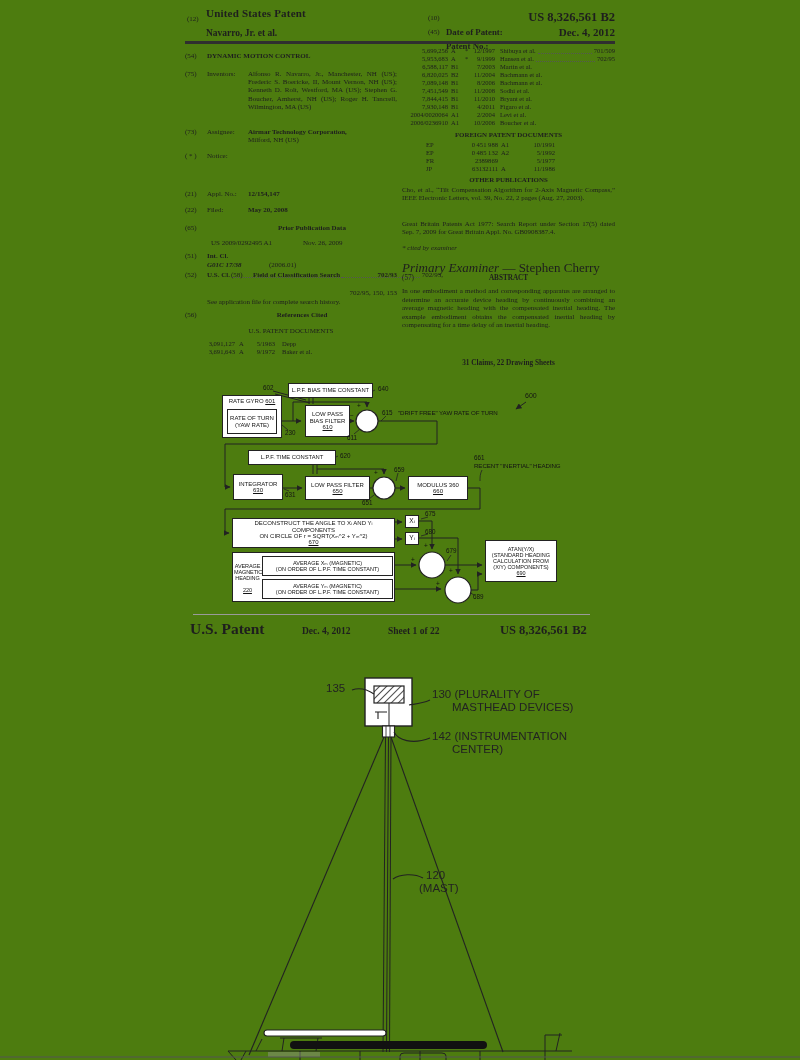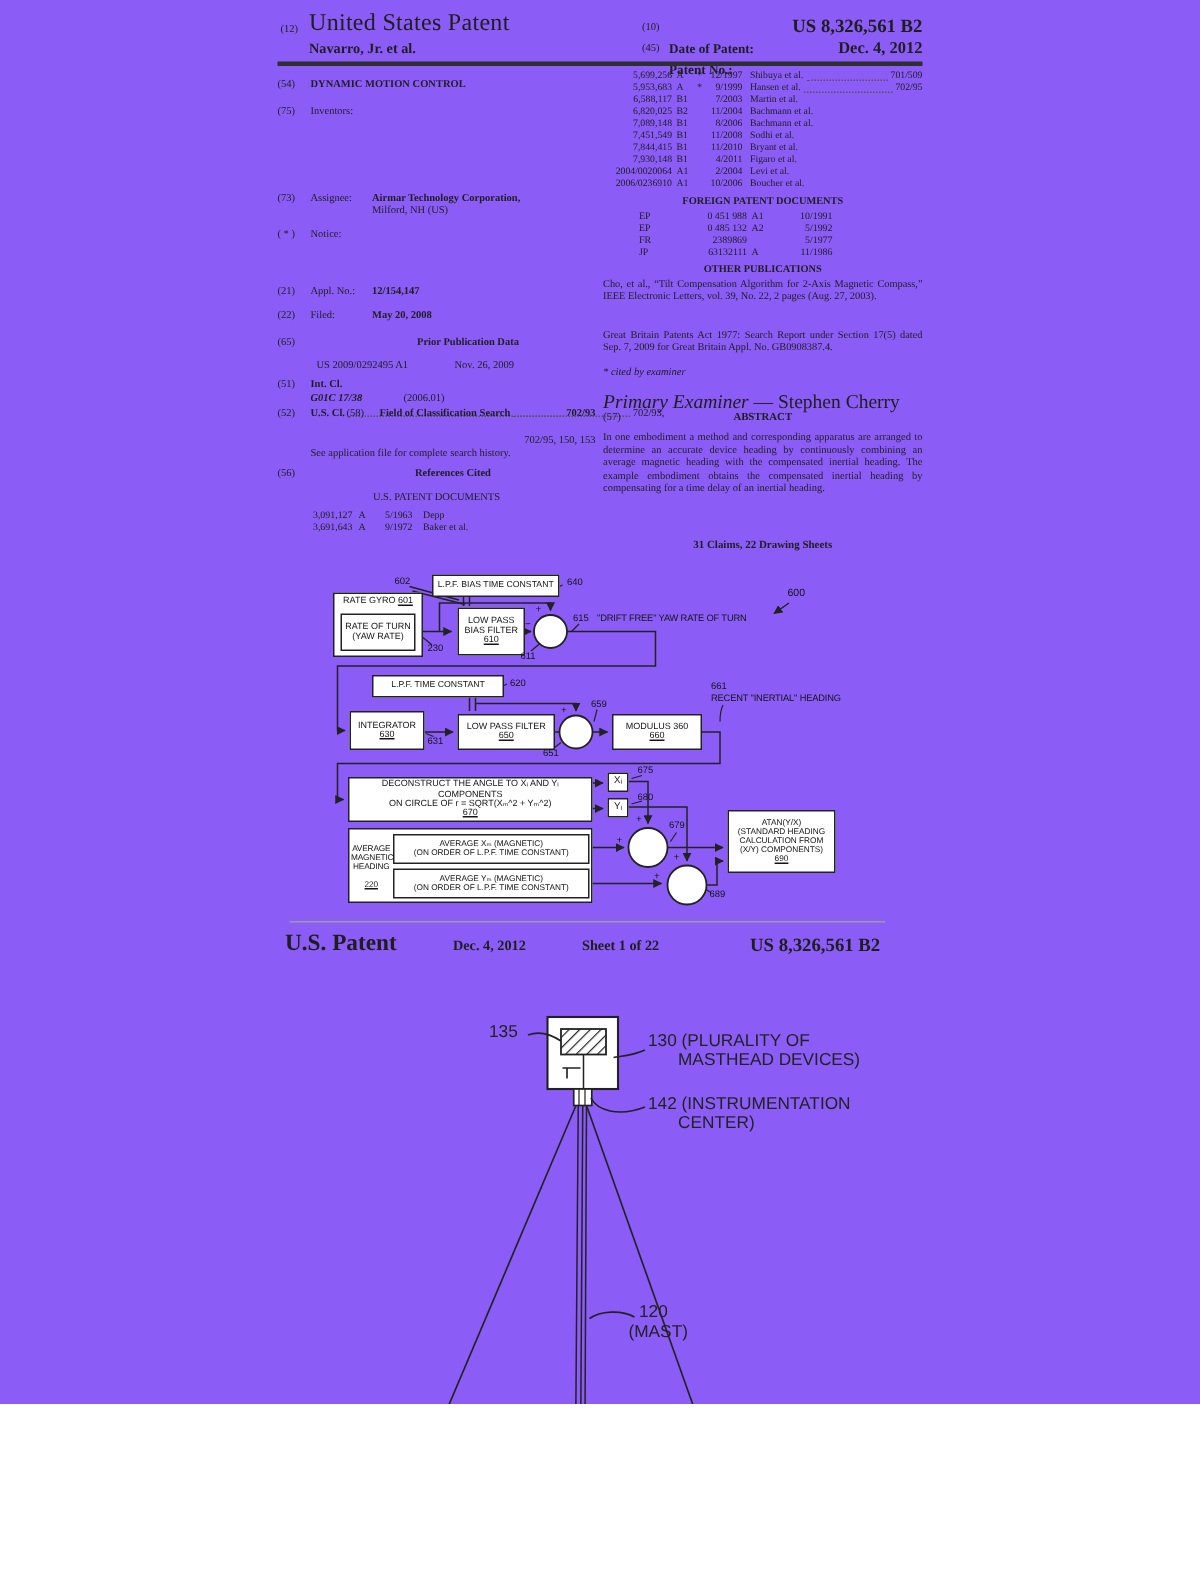--- a/index.html
+++ b/index.html
@@ -1,23 +1,23 @@
 <!DOCTYPE html>
 <html><head>
 <meta charset="utf-8">
 <style>
   html,body{margin:0;padding:0;background:#fff;}
-  .canvas{position:relative;width:800px;height:936px;background:#8b5cf6;overflow:hidden;
+  .canvas{position:relative;width:800px;height:1060px;background:#4d7c0f;overflow:hidden;
           font-family:"Liberation Serif","DejaVu Serif",serif;color:#1e1e1e;}
   .abs{position:absolute;}
   
   .page1{position:absolute;left:185px;top:8px;width:430px;height:606px;}
   .hrule{position:absolute;left:0;top:33px;width:430px;height:2.5px;background:#2f2f2f;}
   .h-small{font-size:7px;}
-  .h-title{font-size:16px;font-weight:normal;letter-spacing:.2px;}
+  .h-title{font-size:11px;font-weight:bold;letter-spacing:.2px;}
   .h-auth{font-size:9.5px;font-weight:bold;}
   .h-lab{font-size:8.8px;font-weight:bold;}
   .h-no{font-size:12.5px;font-weight:bold;}
   .h-date{font-size:11px;font-weight:bold;}
   .lcol{position:absolute;left:0;top:0;width:212px;}
   .rcol{position:absolute;left:217px;top:0;width:213px;}
   .frow{position:absolute;display:flex;font-size:7px;line-height:8.2px;width:212px;}
   .fnum{width:22px;flex:none;}
   .flabel{width:41px;flex:none;}
   .fbody{flex:1;text-align:justify;}
@@ -83,20 +83,21 @@
     <div class="hrule"></div>
 
     <div class="lcol">
       <div class="frow" style="top:44px;">
         <span class="fnum">(54)</span>
         <span class="fbody b">DYNAMIC MOTION CONTROL</span>
       </div>
       <div class="frow" style="top:62px;">
         <span class="fnum">(75)</span>
         <span class="flabel">Inventors:</span>
+        <span class="fbody">Alfonso R. Navarro, Jr., Manchester, NH (US); Frederic S. Boericke, II, Mount Vernon, NH (US); Kenneth D. Rolt, Westford, MA (US); Stephen G. Boucher, Amherst, NH (US); Roger H. Tancrell, Wilmington, MA (US)</span>
       </div>
       <div class="frow" style="top:120px;">
         <span class="fnum">(73)</span>
         <span class="flabel">Assignee:</span>
         <span class="fbody"><span class="b">Airmar Technology Corporation,</span><br>
         <span>Milford, NH (US)</span></span>
       </div>
       <div class="frow" style="top:144px;">
         <span class="fnum">( * )</span>
         <span class="flabel">Notice:</span>

